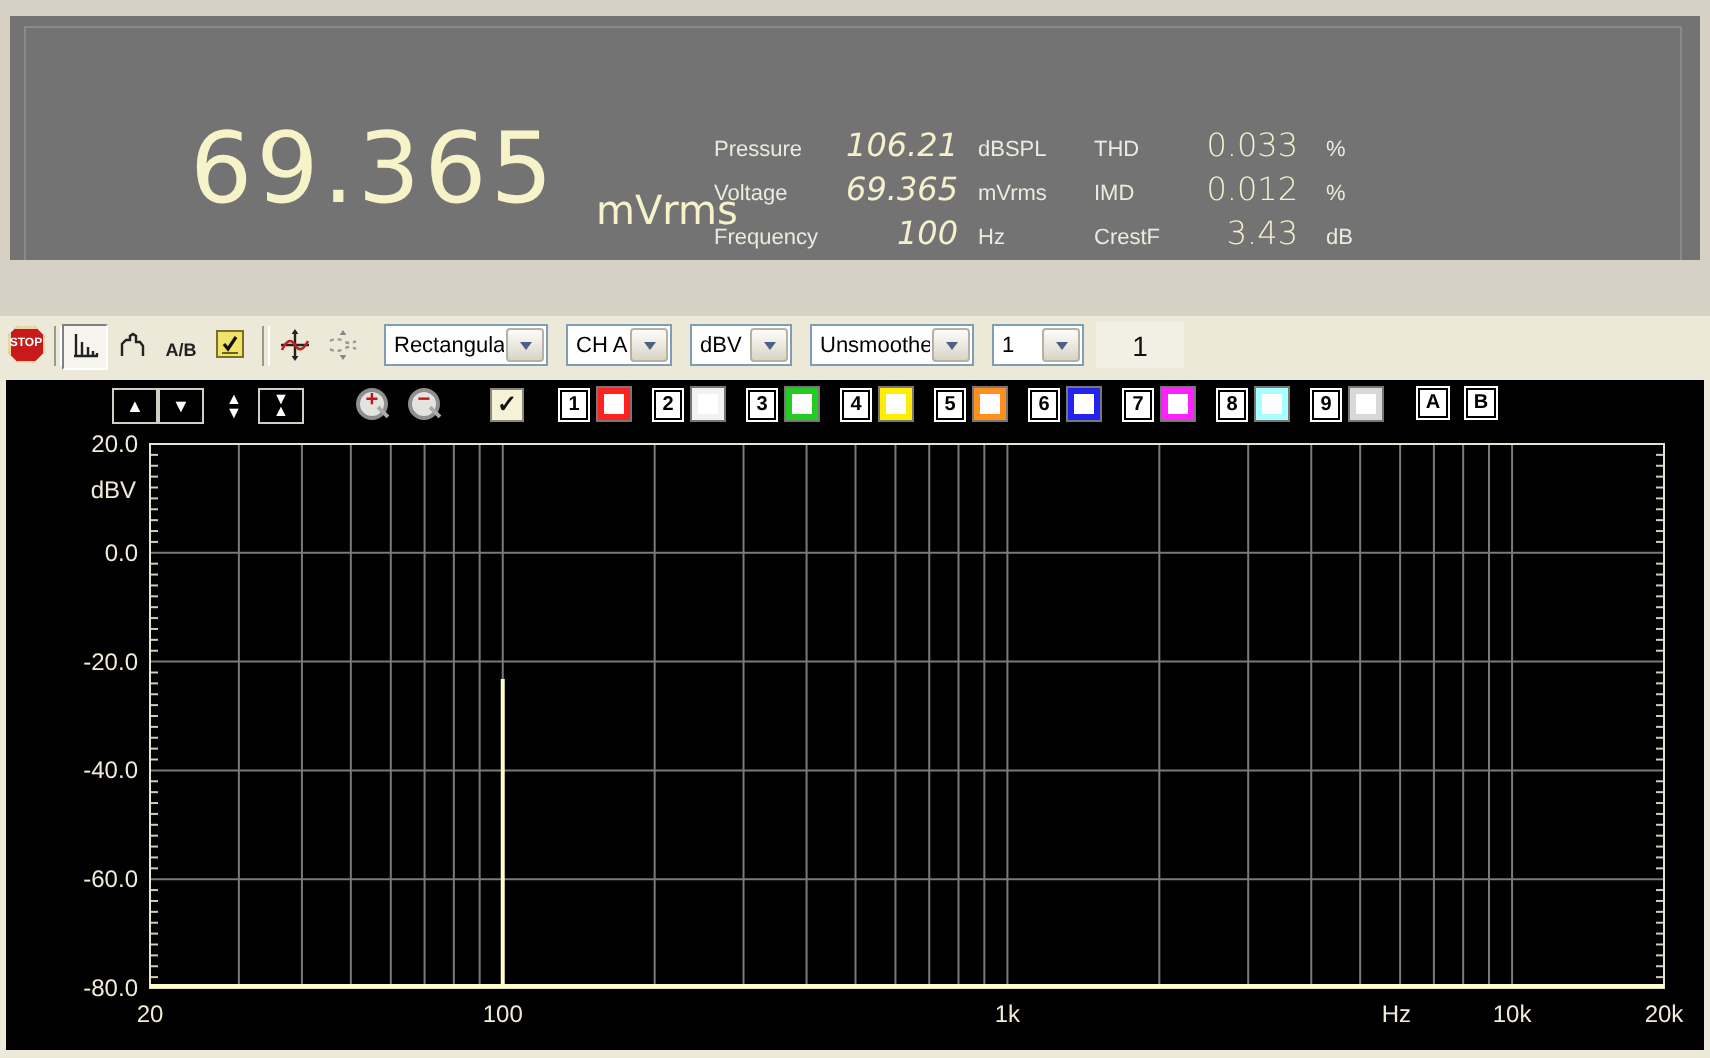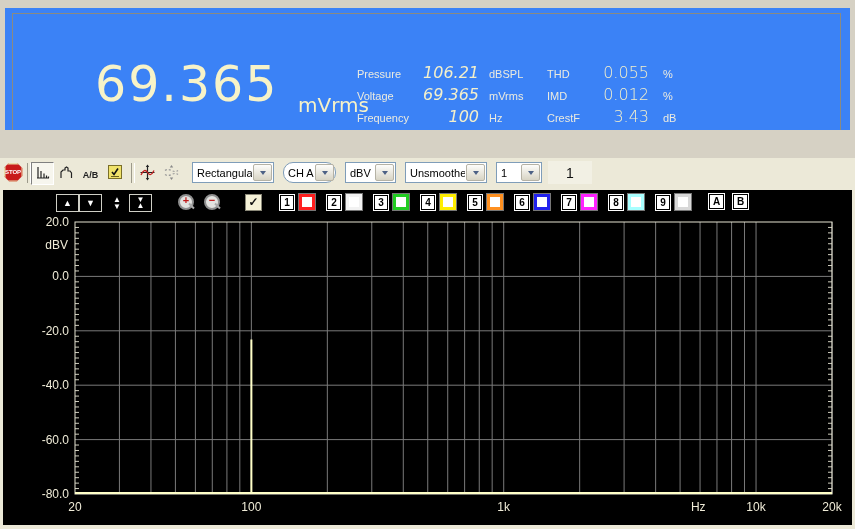--- a/index.html
+++ b/index.html
@@ -3,21 +3,21 @@
 <meta charset="utf-8">
 <style>
   html,body{margin:0;padding:0;}
   body{
     width:855px;height:529px;position:relative;overflow:hidden;
     background:#d6d1c4;
     font-family:"Liberation Sans",sans-serif;
     -webkit-font-smoothing:antialiased;
   }
   
-  .top-panel{position:absolute;left:5px;top:8px;width:845px;height:122px;background:#3b82f6;overflow:hidden;}
+  .top-panel{position:absolute;left:5px;top:8px;width:845px;height:122px;background:#737373;overflow:hidden;}
   .top-frame{position:absolute;left:7px;top:5px;right:9px;bottom:-3px;border:1px solid #8a8a82;}
   .big-value{position:absolute;left:90px;top:52px;font-family:"DejaVu Sans",sans-serif;font-size:49px;letter-spacing:2px;color:#f7f3c8;line-height:1;}
   .big-unit{position:absolute;left:293px;top:85px;font-family:"DejaVu Sans",sans-serif;font-size:20px;color:#f7f3c8;}
   .readings{position:absolute;left:352px;top:55px;}
   .reading-row{display:flex;align-items:baseline;height:22px;}
   .r-label1{width:64px;font-size:11px;color:#ecebdf;}
   .r-val1{width:58px;text-align:right;font-family:"DejaVu Sans",sans-serif;font-size:16px;font-weight:300;color:#f4f0cb;font-style:italic;}
   .r-unit1{width:58px;padding-left:10px;font-size:11px;color:#ecebdf;}
   .r-label2{width:50px;font-size:11px;color:#ecebdf;}
   .r-val2{width:52px;text-align:right;font-family:"DejaVu Sans",sans-serif;font-size:16px;font-weight:300;color:#f4f0cb;}
@@ -78,21 +78,21 @@
 <div class="top-panel">
   <div class="top-frame"></div>
   <div class="big-value">69.365</div>
   <div class="big-unit">mVrms</div>
   <div class="readings" id="readings">
       <div class="reading-row">
         <span class="r-label1">Pressure</span>
         <span class="r-val1">106.21</span>
         <span class="r-unit1">dBSPL</span>
         <span class="r-label2">THD</span>
-        <span class="r-val2">0.055</span>
+        <span class="r-val2">0.033</span>
         <span class="r-unit2">%</span>
       </div>
       <div class="reading-row">
         <span class="r-label1">Voltage</span>
         <span class="r-val1">69.365</span>
         <span class="r-unit1">mVrms</span>
         <span class="r-label2">IMD</span>
         <span class="r-val2">0.012</span>
         <span class="r-unit2">%</span>
       </div>
@@ -155,21 +155,21 @@
                 <path d="M2 6.5 Q5 4.5 8.5 6.5 T15 6.5" stroke="#999" stroke-width="1.2" stroke-dasharray="2 2" fill="none"></path>
                 <path d="M2 10.5 Q5 12.5 8.5 10.5 T15 10.5" stroke="#999" stroke-width="1.2" stroke-dasharray="2 2" fill="none"></path>
               </svg></span>
           </button>
         </div>
       <div class="combo-row" id="combo-row">
           <div class="combo" style="width: 82px;">
             <span class="combo-text">Rectangular</span>
             <span class="combo-arrow"></span>
           </div>
-          <div class="combo" style="width: 53px; border-radius: 10px;">
+          <div class="combo" style="width: 53px;">
             <span class="combo-text">CH A</span>
             <span class="combo-arrow"></span>
           </div>
           <div class="combo" style="width: 51px;">
             <span class="combo-text">dBV</span>
             <span class="combo-arrow"></span>
           </div>
           <div class="combo" style="width: 82px;">
             <span class="combo-text">Unsmoothed</span>
             <span class="combo-arrow"></span>

